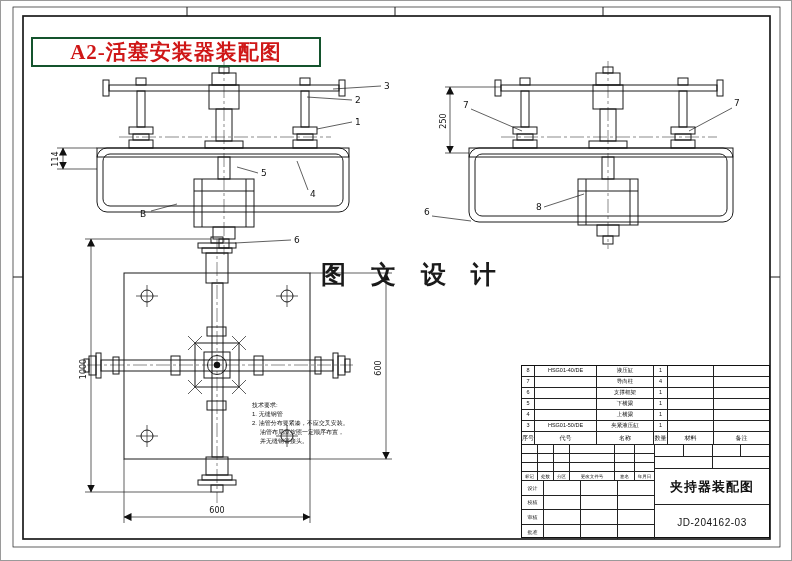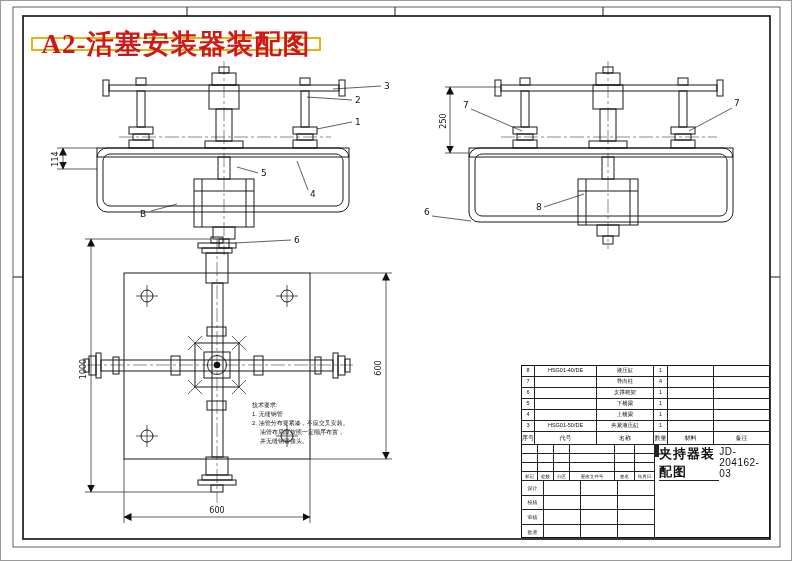--- a/index.html
+++ b/index.html
@@ -12,24 +12,24 @@
   .draw rect,.draw line,.draw circle,.draw path{fill:none;stroke:#1b1b1b;stroke-width:1;}
   .draw .thick{stroke-width:1.7;}
   .draw .w07{stroke-width:0.7;}
   .draw .cl{stroke-width:0.6;stroke:#3c3c3c;stroke-dasharray:14 3 3 3;}
   .draw .fillk{fill:#111;stroke:none;}
   .draw text{fill:#111;stroke:none;font:9px "DejaVu Sans",sans-serif;}
   .draw text.dim{font-size:8px;}
   .ac{text-anchor:middle;}
 
   .title-red{
-    position:absolute;left:30px;top:36px;width:290px;height:14px;
-    border:2px solid #eab308;color:#cf1717;box-sizing:border-box;
+    position:absolute;left:30px;top:36px;width:290px;height:30px;
+    border:2px solid #14532d;color:#cf1717;box-sizing:border-box;
     display:flex;align-items:center;justify-content:center;
-    font-family:"Liberation Serif",serif;font-weight:bold;font-size:27px;letter-spacing:1px;
+    font-family:"Liberation Serif",serif;font-weight:bold;font-size:21px;letter-spacing:1px;
     white-space:nowrap;
   }
   .watermark{
     position:absolute;left:320px;top:257px;width:220px;
     color:#1a1a1a;font-weight:bold;font-size:25px;letter-spacing:9px;white-space:nowrap;
   }
   .notes{
     position:absolute;left:251px;top:400px;color:#111;
     font-size:6px;line-height:9px;white-space:nowrap;
   }
@@ -53,21 +53,21 @@
   .rev-row{display:flex;height:9px;}
   .rc{border-right:1px solid #222;border-bottom:1px solid #222;overflow:hidden;
       display:flex;align-items:center;justify-content:center;font-size:4.5px;}
   .rc.c1{width:16px;}.rc.c2{width:16px;}.rc.c3{width:16px;}
   .rc.c4{width:45px;}.rc.c5{width:20px;}.rc.c6{flex:1;border-right:none;}
   .sign-row{display:flex;height:14.5px;}
   .sc{border-right:1px solid #222;border-bottom:1px solid #222;overflow:hidden;
       display:flex;align-items:center;justify-content:center;font-size:5px;}
   .sc.l{width:22px;}.sc.m{width:37px;}.sc.e{flex:1;border-right:none;}
   .sign-row:last-child .sc{border-bottom:none;}
-  .tb-right{flex:1;display:flex;flex-direction:row;justify-content:flex-end;}
+  .tb-right{flex:1;display:flex;flex-direction:column;justify-content:flex-end;}
   .tr-cells{display:flex;height:12px;}
   .trc{flex:1;border-right:1px solid #222;border-bottom:1px solid #222;}
   .trc:last-child{border-right:none;}
   .tb-name{height:36px;border-bottom:1px solid #222;display:flex;align-items:center;justify-content:center;
       font-size:13px;font-weight:bold;letter-spacing:1px;}
   .tb-number{height:34px;display:flex;align-items:center;justify-content:center;font-size:10px;letter-spacing:0.5px;}
 </style>
 </head>
 <body>
 
@@ -270,20 +270,21 @@
 
       <line class="w07" x1="123" y1="458" x2="123" y2="522"></line>
       <line class="w07" x1="309" y1="458" x2="309" y2="522"></line>
       <line class="w07" x1="123" y1="516" x2="309" y2="516" marker-start="url(#arr)" marker-end="url(#arr)"></line>
       <text class="dim ac" x="216" y="512">600</text>
     </g>
   </svg>
 
   <div class="title-red">A2-活塞安装器装配图</div>
 
+  <div class="watermark">图 文 设 计</div>
 
   <div class="notes">
     <div>技术要求:</div>
     <div>1. 无缝钢管</div>
     <div>2. 油管分布要紧凑，不应交叉安装。</div>
     <div class="indent">油管布局应按照一定顺序布置，</div>
     <div class="indent">并无缝钢管接头。</div>
   </div>
 
   <div class="tblock">

